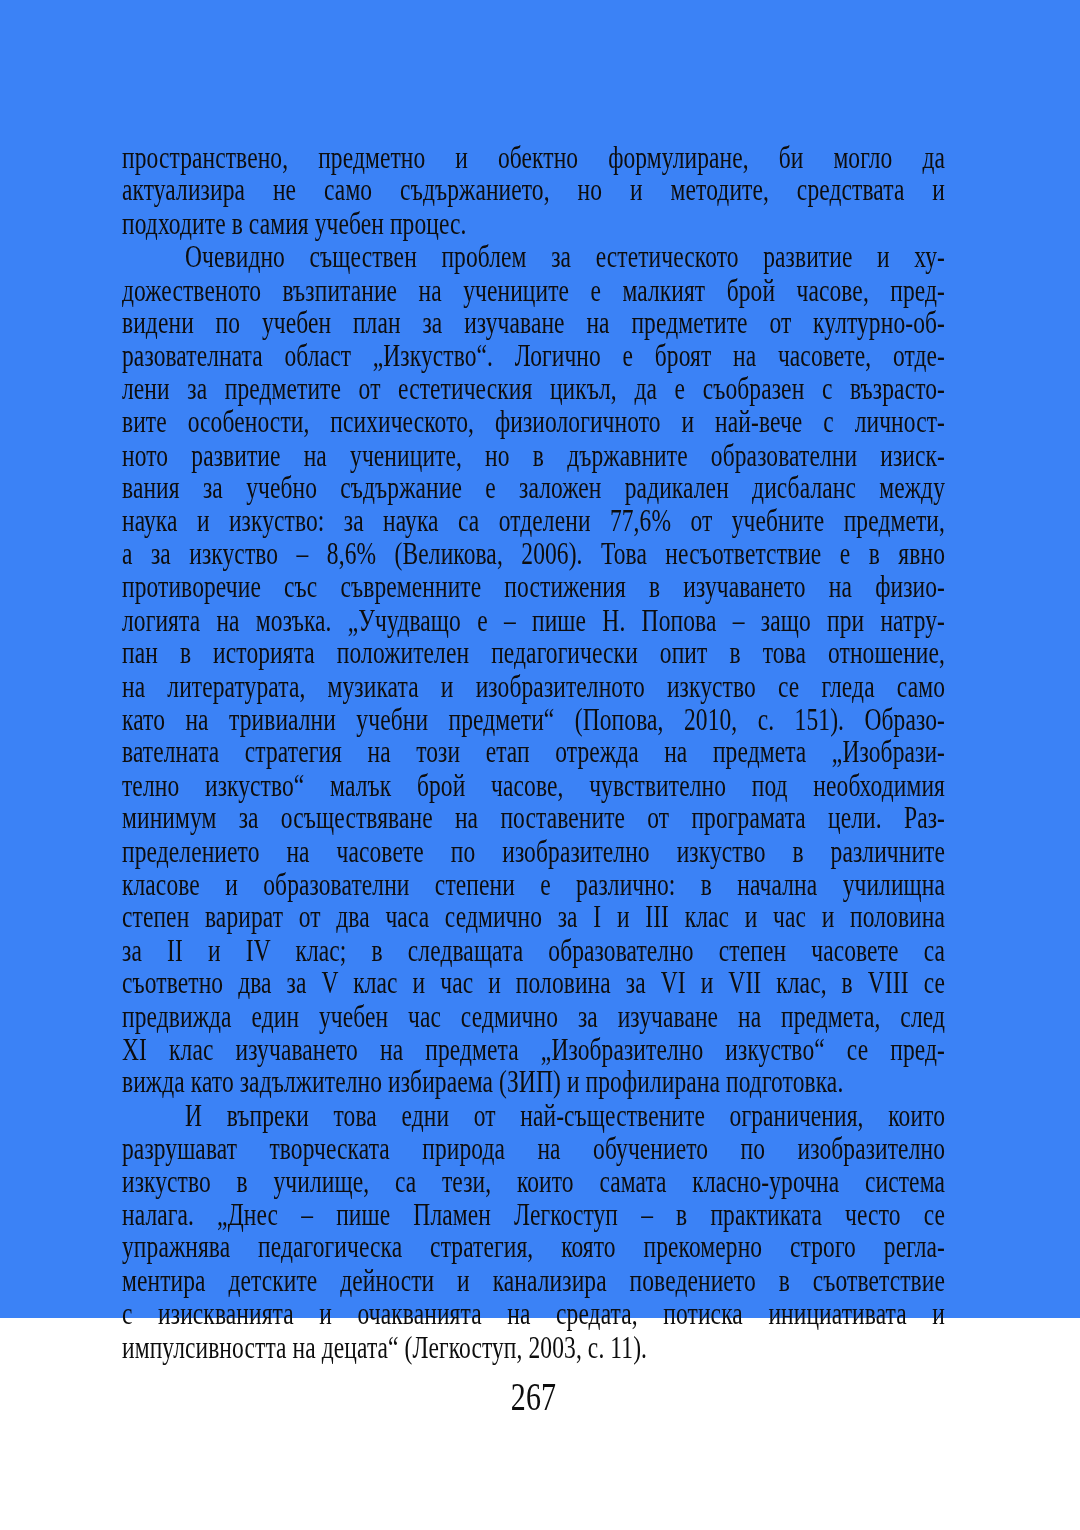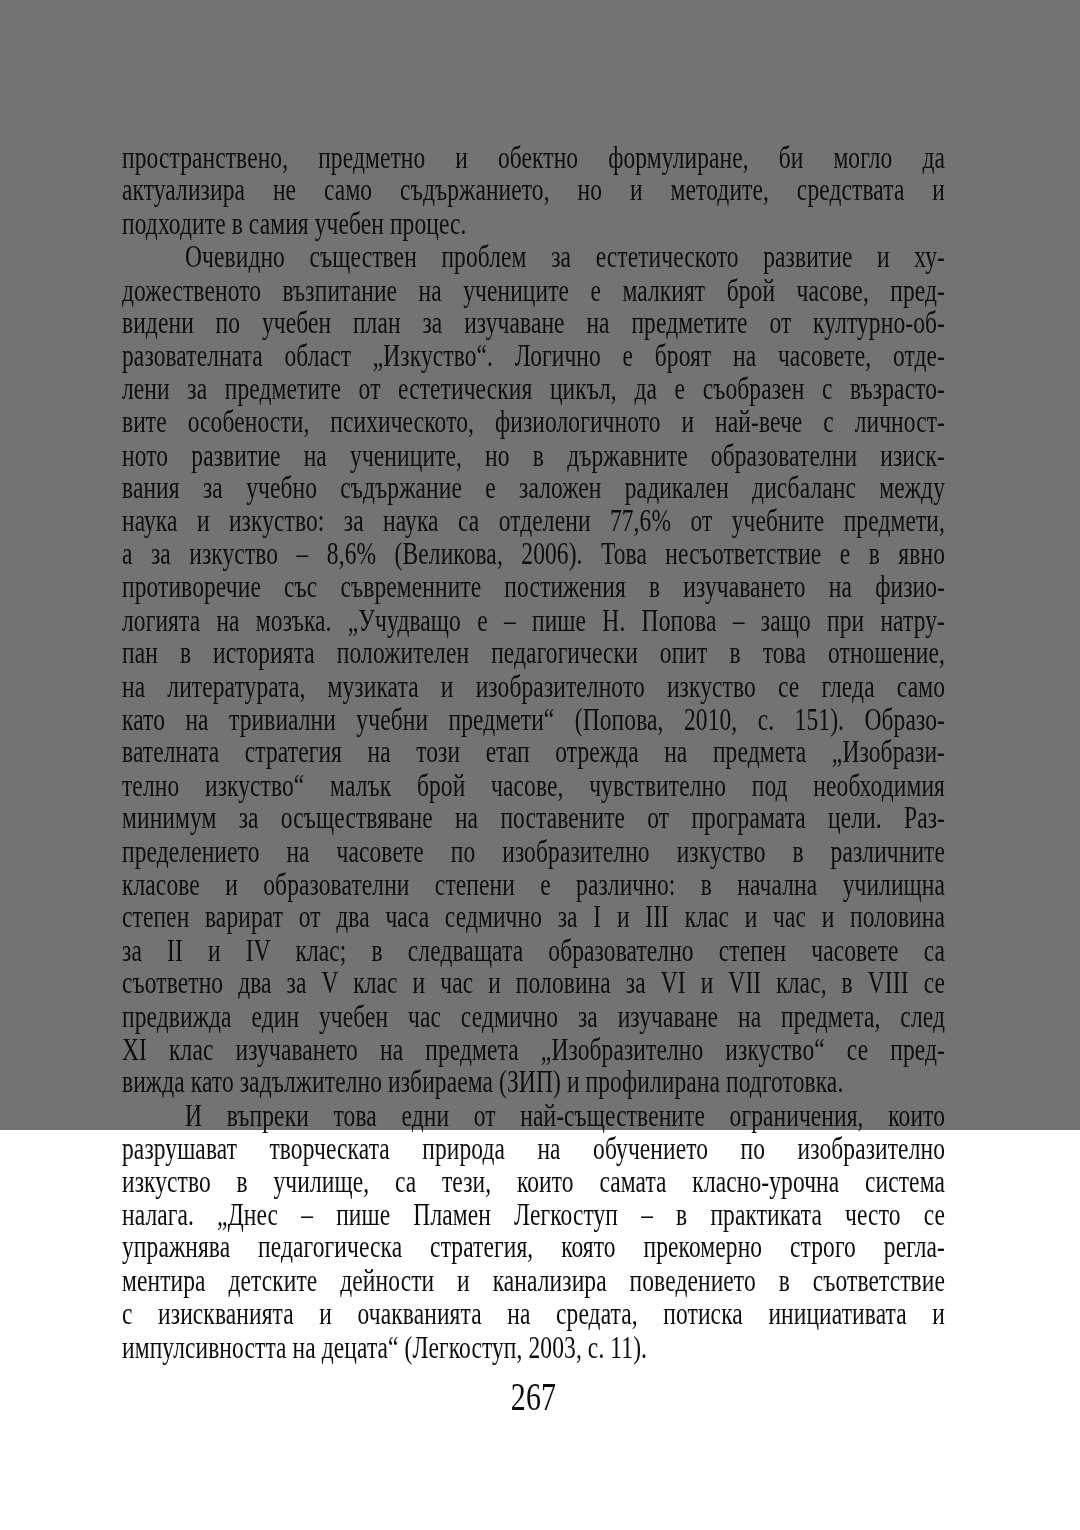--- a/index.html
+++ b/index.html
@@ -11,22 +11,22 @@
     height: 1530px;
     background: #ffffff;
     position: relative;
     overflow: hidden;
     font-family: "Liberation Serif", "DejaVu Serif", serif;
     color: #0d0d0d;
   }
   .page {
     position: absolute;
     left: 0; top: 0;
-    width: 1080px; height: 1130px;
-    background: #737373;
+    width: 1080px; height: 1318px;
+    background: #3b82f6;
   }
   
   .text-block {
     position: absolute;
     left: 122px;
     top: 142px;
     width: 823px;
     font-size: 23.5px;
     line-height: 25.4px;
     transform: scaleY(1.3);

